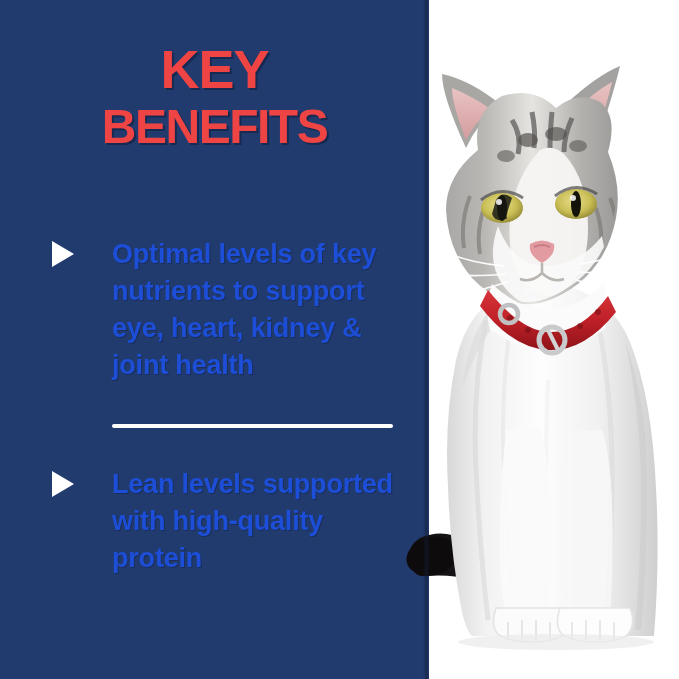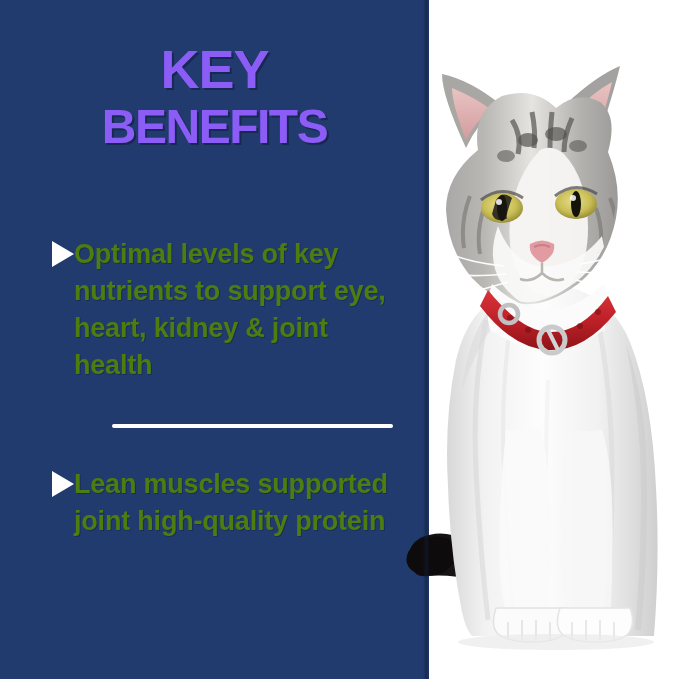--- a/index.html
+++ b/index.html
@@ -37,21 +37,21 @@
     pointer-events: none;
   }
 
   
   .heading {
     position: absolute;
     left: 12px;
     top: 40px;
     width: 405px;
     text-align: center;
-    color: #8b5cf6;
+    color: #ef4444;
     font-weight: 700;
     font-size: 54px;
     line-height: 58px;
     letter-spacing: -1px;
     text-shadow: 2px 2px 0 rgba(13,24,50,0.5);
   }
   .heading .line {
     display: block;
     white-space: nowrap;
   }
@@ -74,21 +74,22 @@
     width: 0;
     height: 0;
     margin-top: 5px;
     margin-right: 0;
     border-top: 13px solid transparent;
     border-bottom: 13px solid transparent;
     border-left: 22px solid #ffffff;
   }
   .benefit-text {
     flex: 1 1 auto;
-    color: #4d7c0f;
+    margin-left: 38px;
+    color: #1d4ed8;
     font-weight: 700;
     font-size: 27px;
     line-height: 37px;
     letter-spacing: -0.2px;
     text-shadow: 1px 1px 0 rgba(13,24,50,0.35);
   }
 
   
   .divider {
     position: absolute;
@@ -132,21 +133,21 @@
 
   <div class="benefit benefit-1">
     <span class="bullet-arrow"></span>
     <span class="benefit-text">Optimal levels of key nutrients to support eye, heart, kidney &amp; joint health</span>
   </div>
 
   <div class="divider"></div>
 
   <div class="benefit benefit-2">
     <span class="bullet-arrow"></span>
-    <span class="benefit-text">Lean muscles supported joint high-quality protein</span>
+    <span class="benefit-text">Lean levels supported with high-quality protein</span>
   </div>
 
   <div class="photo-area"></div>
 
   <div class="cat-wrap">
     <svg width="679" height="679" viewBox="0 0 679 679" xmlns="http://www.w3.org/2000/svg">
       <defs>
         <linearGradient id="furBody" x1="0" y1="0" x2="1" y2="0">
           <stop offset="0%" stop-color="#D8D8D8"></stop>
           <stop offset="18%" stop-color="#F2F2F2"></stop>

